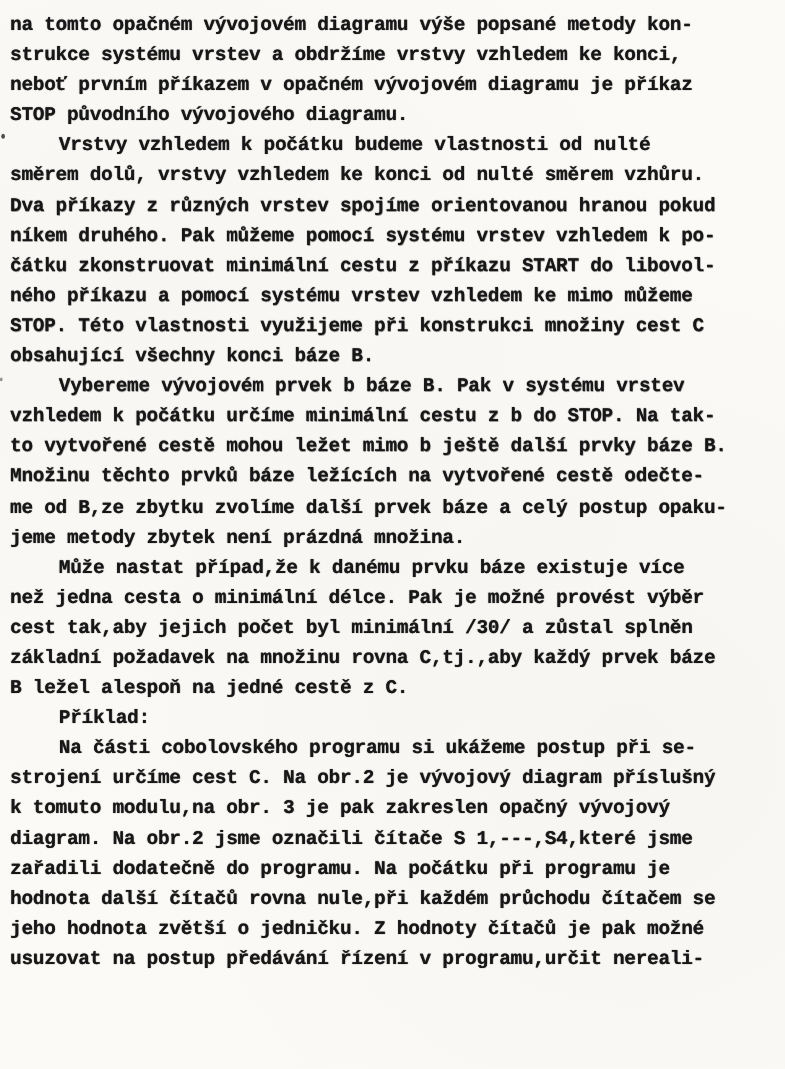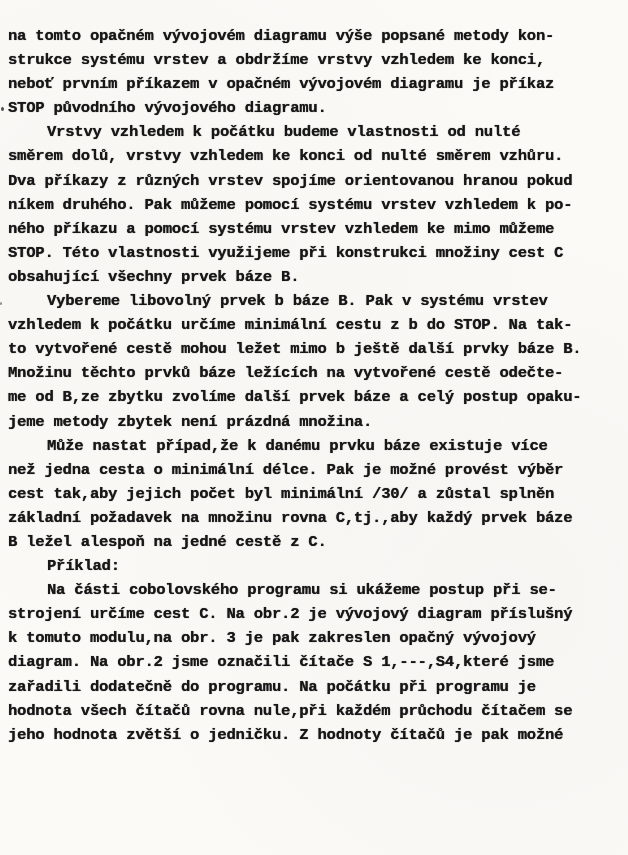--- a/index.html
+++ b/index.html
@@ -23,21 +23,20 @@
       radial-gradient(circle at 80% 70%, rgba(0,0,0,0.02), transparent 55%),
       var(--paper, #fbfaf7);
     font-family: "Liberation Mono", "DejaVu Sans Mono", monospace;
     font-size: 15.5px;
     font-weight: 600;
     color: var(--ink, #1c1c1c);
     letter-spacing: -0.2px;
   }
   .text-block {
     position: relative;
-    margin-top: 16px;
   }
   .line {
     height: 24.1px;
     line-height: 24.1px;
     white-space: pre;
     text-shadow: 0 0 0.9px rgba(25, 25, 25, 0.75), 0.3px 0.3px 0.4px rgba(25,25,25,0.35);
     
     filter: contrast(1.05);
   }
   .line.indent {
@@ -61,36 +60,38 @@
   <span class="artifact a2"></span>
   <div class="text-block" id="text-block">
       <div class="line">na tomto opačném vývojovém diagramu výše popsané metody kon-</div>
       <div class="line">strukce systému vrstev a obdržíme vrstvy vzhledem ke konci,</div>
       <div class="line">neboť prvním příkazem v opačném vývojovém diagramu je příkaz</div>
       <div class="line">STOP původního vývojového diagramu.</div>
       <div class="line indent">Vrstvy vzhledem k počátku budeme vlastnosti od nulté</div>
       <div class="line">směrem dolů, vrstvy vzhledem ke konci od nulté směrem vzhůru.</div>
       <div class="line">Dva příkazy z různých vrstev spojíme orientovanou hranou pokud</div>
       <div class="line">níkem druhého. Pak můžeme pomocí systému vrstev vzhledem k po-</div>
+      <div class="line">čátku zkonstruovat minimální cestu z příkazu START do libovol-</div>
       <div class="line">ného příkazu a pomocí systému vrstev vzhledem ke mimo můžeme</div>
       <div class="line">STOP. Této vlastnosti využijeme při konstrukci množiny cest C</div>
-      <div class="line">obsahující všechny prvek báze B.</div>
-      <div class="line indent">Vybereme libovolný prvek b báze B. Pak v systému vrstev</div>
+      <div class="line">obsahující všechny konci báze B.</div>
+      <div class="line indent">Vybereme vývojovém prvek b báze B. Pak v systému vrstev</div>
       <div class="line">vzhledem k počátku určíme minimální cestu z b do STOP. Na tak-</div>
       <div class="line">to vytvořené cestě mohou ležet mimo b ještě další prvky báze B.</div>
       <div class="line">Množinu těchto prvků báze ležících na vytvořené cestě odečte-</div>
       <div class="line">me od B,ze zbytku zvolíme další prvek báze a celý postup opaku-</div>
       <div class="line">jeme metody zbytek není prázdná množina.</div>
       <div class="line indent">Může nastat případ,že k danému prvku báze existuje více</div>
       <div class="line">než jedna cesta o minimální délce. Pak je možné provést výběr</div>
       <div class="line">cest tak,aby jejich počet byl minimální /30/ a zůstal splněn</div>
       <div class="line">základní požadavek na množinu rovna C,tj.,aby každý prvek báze</div>
       <div class="line">B ležel alespoň na jedné cestě z C.</div>
       <div class="line indent">Příklad:</div>
       <div class="line indent">Na části cobolovského programu si ukážeme postup při se-</div>
       <div class="line">strojení určíme cest C. Na obr.2 je vývojový diagram příslušný</div>
       <div class="line">k tomuto modulu,na obr. 3 je pak zakreslen opačný vývojový</div>
       <div class="line">diagram. Na obr.2 jsme označili čítače S 1,---,S4,které jsme</div>
       <div class="line">zařadili dodatečně do programu. Na počátku při programu je</div>
-      <div class="line">hodnota všech čítačů rovna nule,při každém průchodu čítačem se</div>
+      <div class="line">hodnota další čítačů rovna nule,při každém průchodu čítačem se</div>
       <div class="line">jeho hodnota zvětší o jedničku. Z hodnoty čítačů je pak možné</div>
+      <div class="line">usuzovat na postup předávání řízení v programu,určit nereali-</div>
     </div>
 </div>
 
 </body></html>

